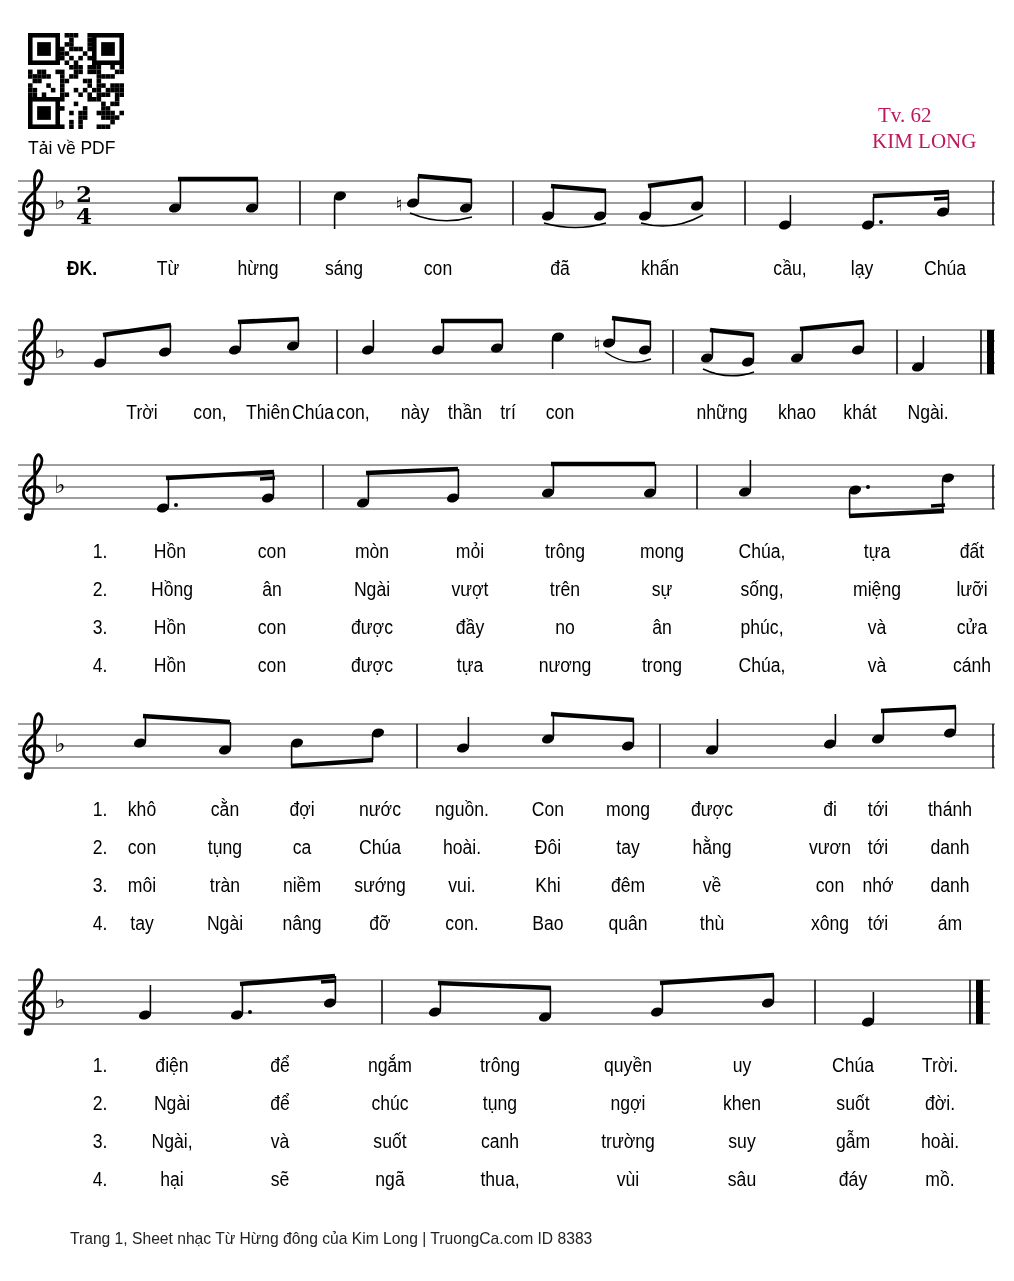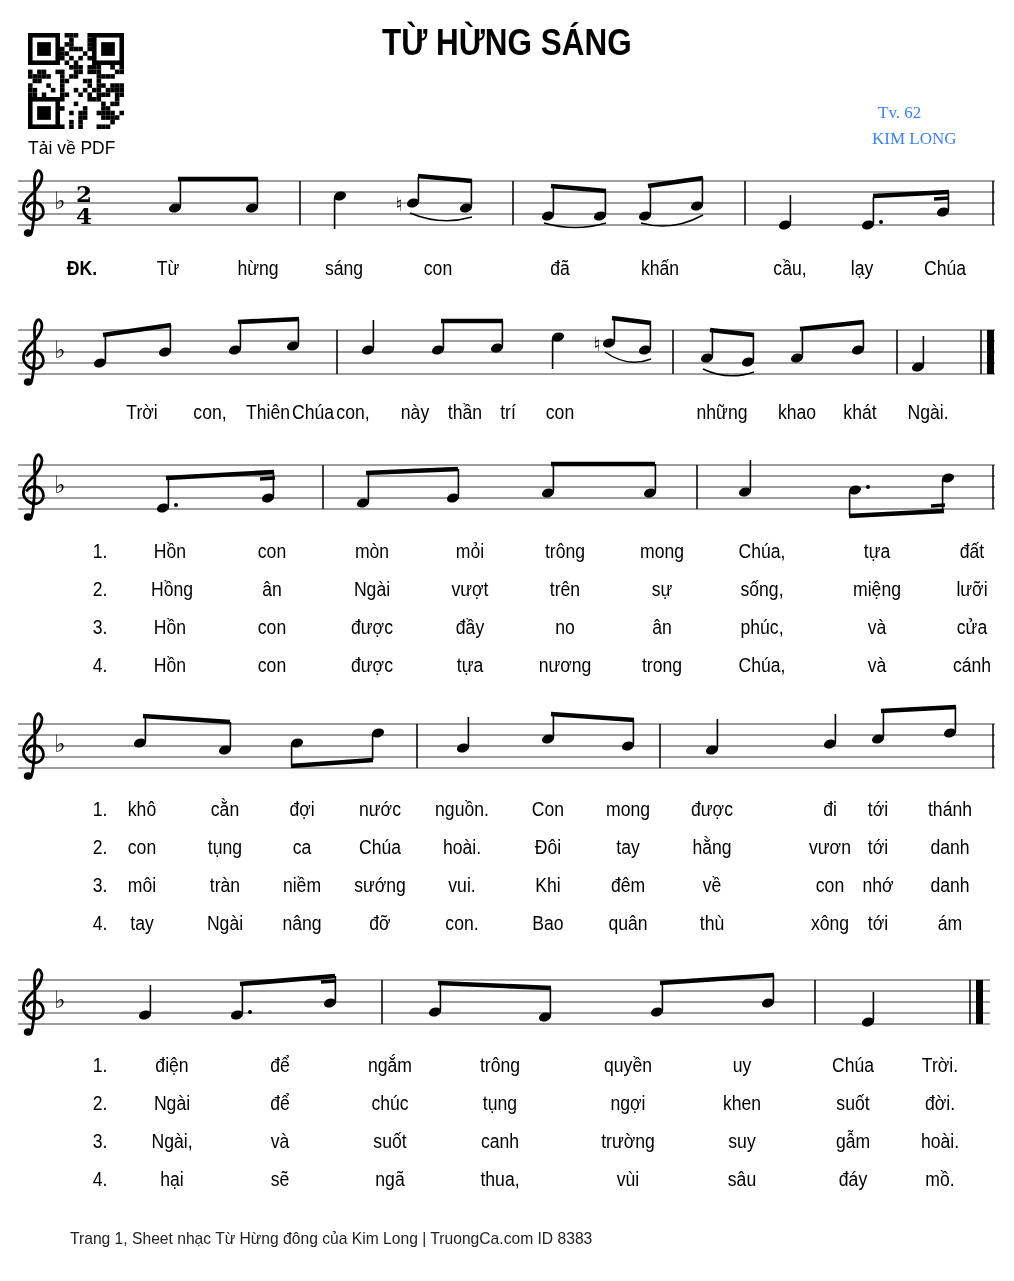--- a/index.html
+++ b/index.html
@@ -2,21 +2,21 @@
 <html><head>
 <meta charset="utf-8">
 <style>
   * { margin:0; padding:0; box-sizing:border-box; }
   html,body { background:#ffffff; }
   body { font-family:"Liberation Sans", sans-serif; color:#000; }
   .page { position:relative; width:1014px; height:1281px; background:#fff; overflow:hidden; }
   .abs { position:absolute; }
   .title { left:0; right:0; top:22px; text-align:center; font-size:37px; font-weight:700; white-space:nowrap; }
   .title span { display:inline-block; transform:scaleX(0.85); }
-  .credit { font-family:"Liberation Serif", serif; font-size:17px; color:#3b82f6; white-space:nowrap; }
+  .credit { font-family:"Liberation Serif", serif; font-size:21px; color:#be185d; white-space:nowrap; }
   .dl { font-size:19px; color:#000; transform:scaleX(0.92); transform-origin:left; white-space:nowrap; }
   .footer { font-size:17px; color:#222; transform:scaleX(0.92); transform-origin:left; white-space:nowrap; }
   .lyric { position:absolute; font-size:20px; white-space:nowrap; color:#000;
            transform:translateX(-50%) scaleX(0.88); }
   .lyric.bold { font-weight:700; }
   .stave { position:absolute; left:0; width:1014px; height:100px; }
 </style>
 </head>
 <body>
 
@@ -162,23 +162,20 @@
         <rect x="32" y="91.42857142857142" width="4.571428571428571" height="4.571428571428571" fill="#000"></rect>
         <rect x="41.14285714285714" y="91.42857142857142" width="4.571428571428571" height="4.571428571428571" fill="#000"></rect>
         <rect x="50.285714285714285" y="91.42857142857142" width="4.571428571428571" height="4.571428571428571" fill="#000"></rect>
         <rect x="68.57142857142857" y="91.42857142857142" width="4.571428571428571" height="4.571428571428571" fill="#000"></rect>
         <rect x="73.14285714285714" y="91.42857142857142" width="4.571428571428571" height="4.571428571428571" fill="#000"></rect>
         <rect x="77.71428571428571" y="91.42857142857142" width="4.571428571428571" height="4.571428571428571" fill="#000"></rect>
       </svg>
   </div>
   <div class="abs dl" style="left:28px;top:137px">Tải về PDF</div>
 
-  <div class="abs title">
-    <span>TỪ HỪNG SÁNG</span>
-  </div>
 
   <div class="abs credit" style="left:878px;top:103px">Tv. 62</div>
   <div class="abs credit" style="left:872px;top:129px">KIM LONG</div>
 
   <div id="staves">
       <svg class="stave" width="1014" height="100" viewBox="0 0 1014 100" style="top: 153px;">
         <g transform="translate(0,12)">
           <line x1="18" y1="16" x2="995" y2="16" stroke="#3d3d3d" stroke-width="1"></line>
           <line x1="18" y1="27" x2="995" y2="27" stroke="#3d3d3d" stroke-width="1"></line>
           <line x1="18" y1="38" x2="995" y2="38" stroke="#3d3d3d" stroke-width="1"></line>

